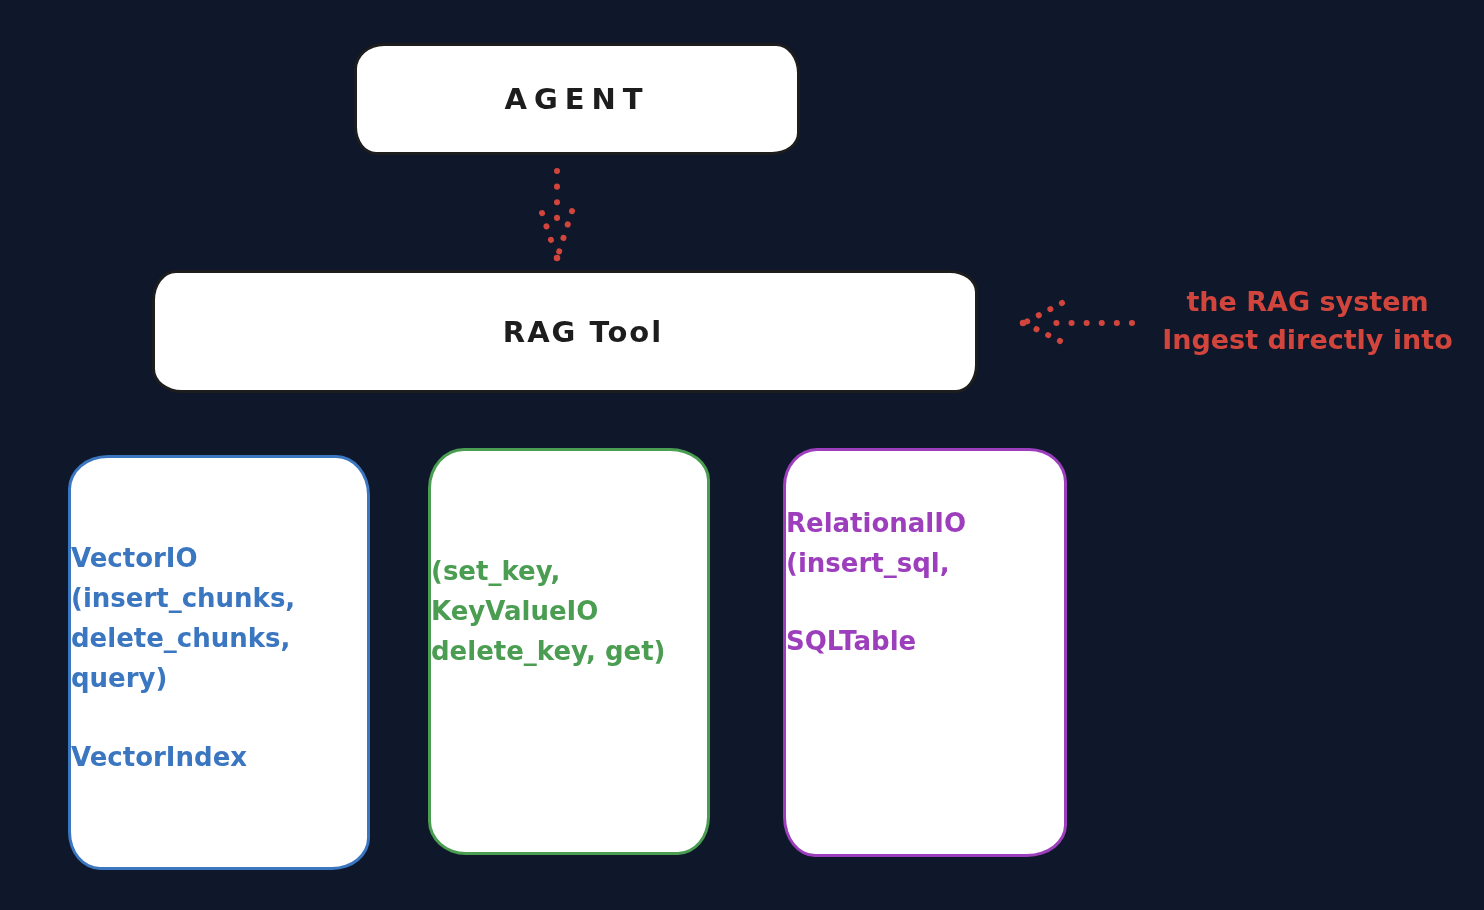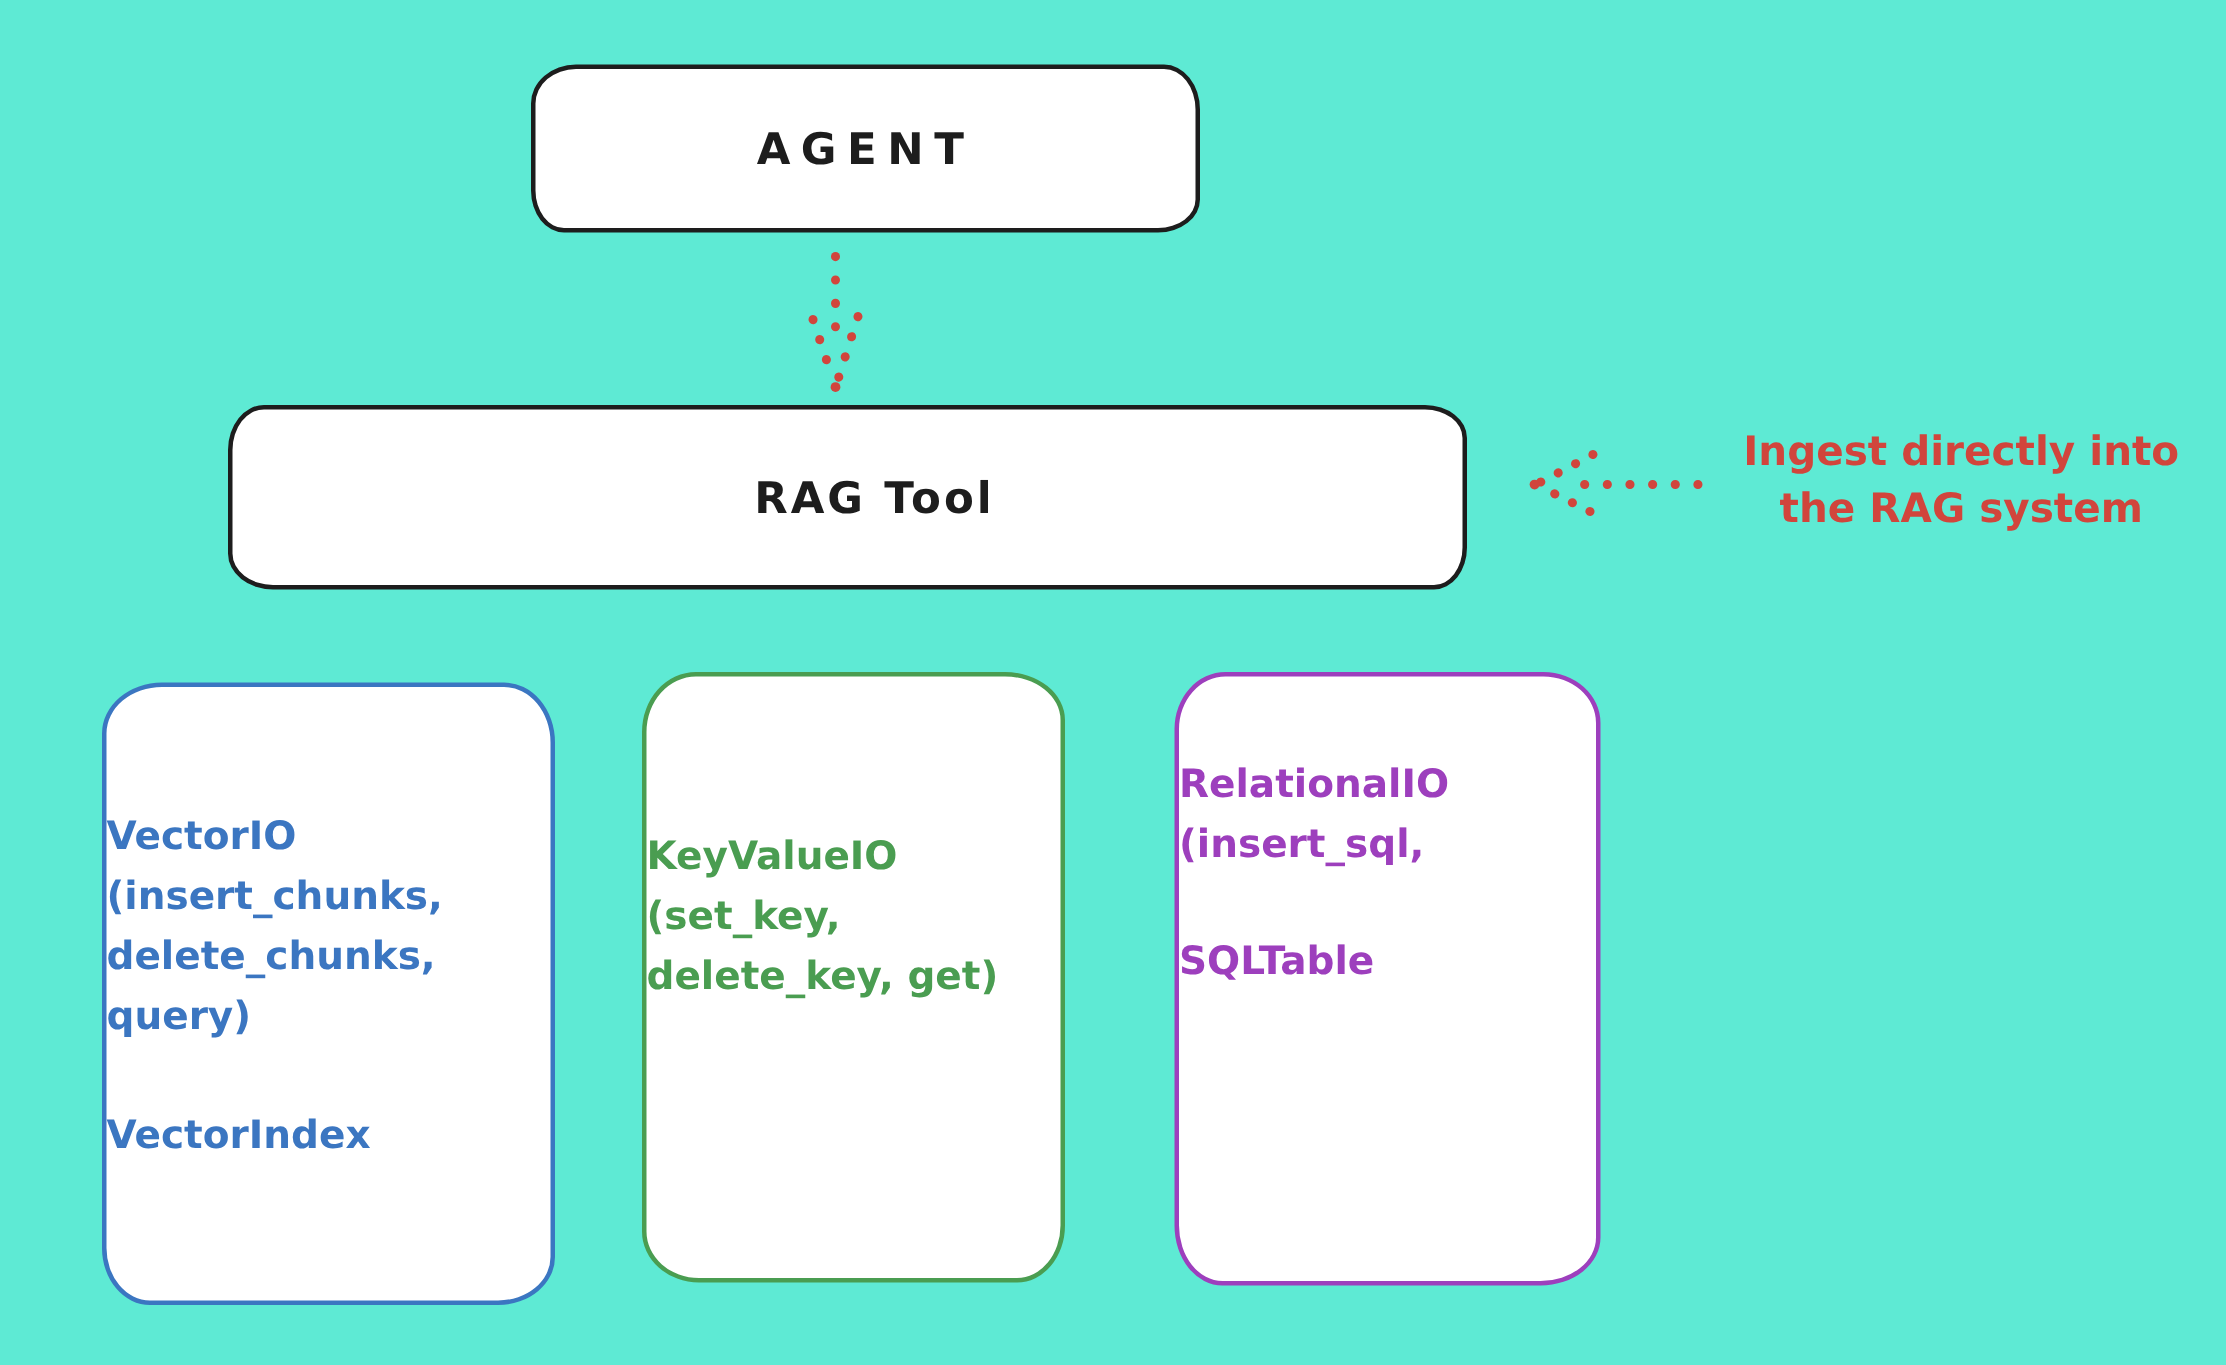--- a/index.html
+++ b/index.html
@@ -1,20 +1,20 @@
 <!DOCTYPE html>
 <html><head>
 <meta charset="utf-8">
 <style>
   html, body { margin: 0; padding: 0; background: #ffffff; }
   .canvas {
     position: relative;
     width: 1484px;
     height: 910px;
-    background: #5eead4;
+    background: #0f172a;
     font-family: "DejaVu Sans", sans-serif;
     overflow: hidden;
   }
   .node {
     position: absolute;
     background: #ffffff;
     border: 3.5px solid #1d1d1d;
     box-sizing: border-box;
     display: flex;
     align-items: center;
@@ -112,36 +112,36 @@
     </g>
     <g>
       <line class="dotline" x1="1132" y1="323" x2="1046" y2="323" stroke-width="6" stroke-dasharray="0.1 15" stroke="#d1453c"></line>
       <line class="dotline" x1="1062" y1="303" x2="1026" y2="322" stroke-width="6" stroke-dasharray="0.1 13" stroke="#d1453c"></line>
       <line class="dotline" x1="1060" y1="341" x2="1026" y2="324" stroke-width="6" stroke-dasharray="0.1 13" stroke="#d1453c"></line>
       <line class="dotline" x1="1023" y1="323" x2="1023.2" y2="323" stroke-width="6.5" stroke-dasharray="0.1 14" stroke="#d1453c"></line>
     </g>
   </svg>
 
   <div class="annotation">
+    <div>the RAG system</div>
     <div>Ingest directly into</div>
-    <div>the RAG system</div>
   </div>
 
   <div class="backend" id="backend-vector">
     <div>VectorIO</div>
     <div>(insert_chunks,</div>
     <div>delete_chunks,</div>
     <div>query)</div>
     <div class="spacer-blue"></div>
     <div>VectorIndex</div>
   </div>
 
   <div class="backend" id="backend-keyvalue">
+    <div>(set_key,</div>
     <div>KeyValueIO</div>
-    <div>(set_key,</div>
     <div>delete_key, get)</div>
     <div class="spacer"></div>
   </div>
 
   <div class="backend" id="backend-relational">
     <div>RelationalIO</div>
     <div>(insert_sql,</div>
     <div class="spacer"></div>
     <div>SQLTable</div>
   </div>

